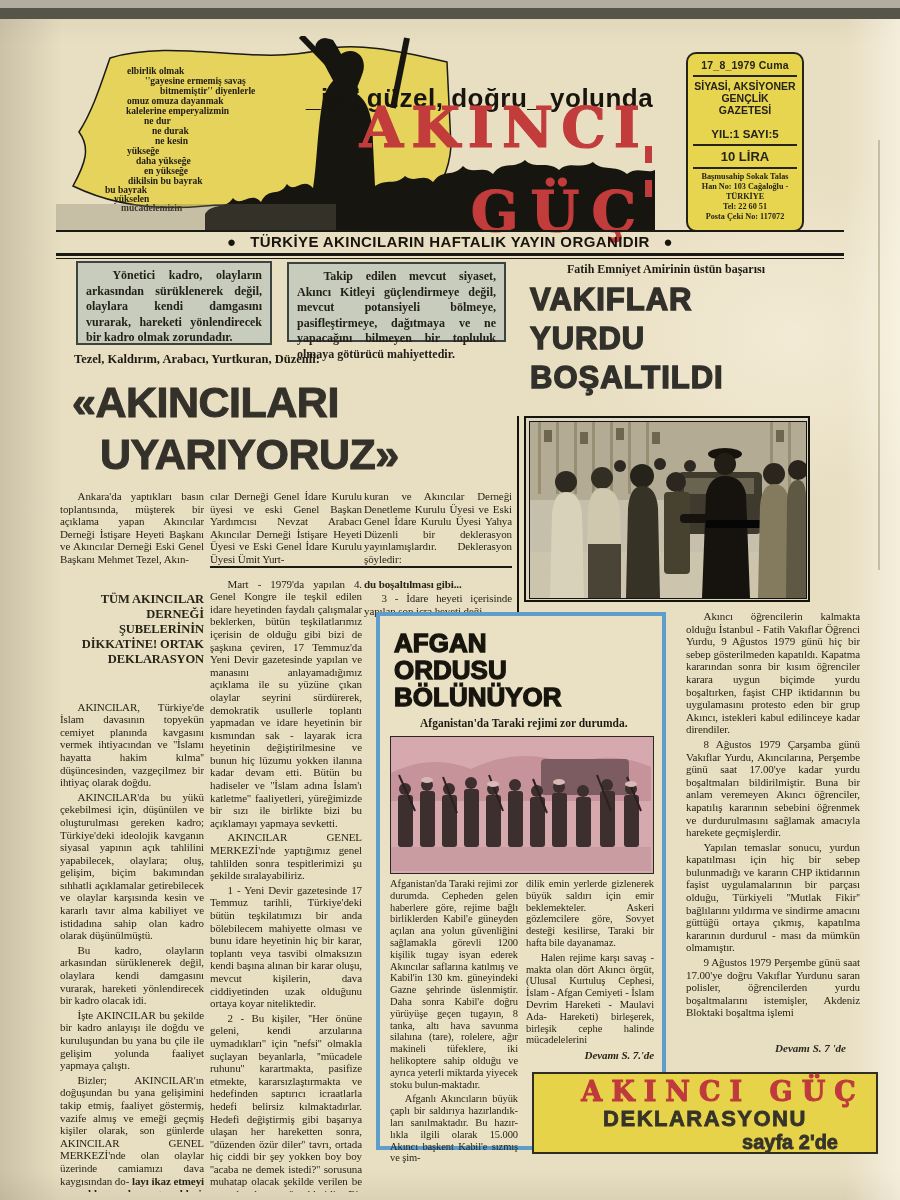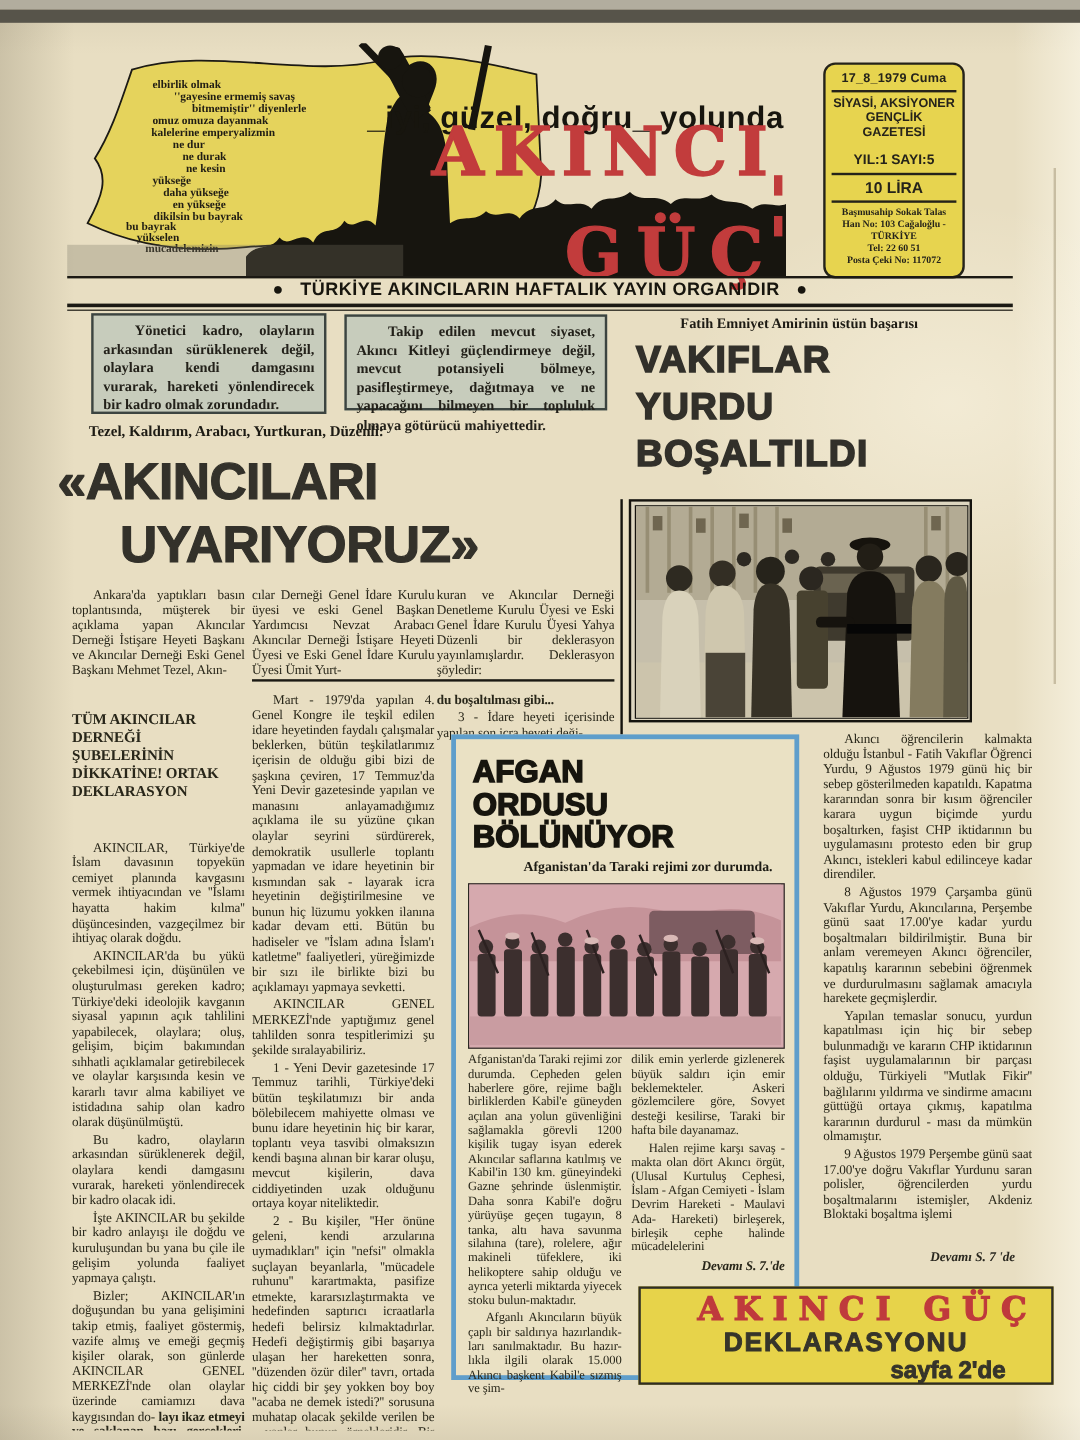--- a/index.html
+++ b/index.html
@@ -46,28 +46,28 @@
   .headline-main{font-size:43px;line-height:52px;letter-spacing:-.5px;white-space:nowrap;}
   .kicker{font:bold 12px/14px "Liberation Serif",serif;text-align:center;color:#1d1b14;}
   .headline-vak{font-size:31px;line-height:39px;letter-spacing:1px;white-space:nowrap;-webkit-text-stroke:1.4px currentColor;color:#32302a;}
 
   .photo-frame{border:2px solid #15130e;background:#ddd6c0;padding:3px;box-sizing:border-box;}
   .photo-frame svg{display:block;border:1px solid #15130e;}
 
   .col{font:11px/12.6px "Liberation Serif",serif;text-align:justify;color:#282619;letter-spacing:-.1px;overflow:hidden;}
   .col p{margin:0 0 2px;text-indent:1.6em;}
   .col p.noind{text-indent:0;}
-  .col .heading{font:bold 12.5px/15px "Liberation Serif",serif;text-align:left;text-indent:0;margin:26px 0 0;}
+  .col .heading{font:bold 12.5px/15px "Liberation Serif",serif;text-align:right;text-indent:0;margin:26px 0 0;}
   .mt-big{margin-top:34px !important;}
   .mt-rule{margin-top:12px !important;}
   .more{font:bold italic 11px/13px "Liberation Serif",serif;text-align:right;text-indent:0 !important;}
 
   .afganbox{left:376px;top:612px;width:290px;height:538px;border:4px solid #5f9ecb;background:#eae1c4;box-sizing:border-box;}
   .afgan-title{font-size:26px;line-height:27px;letter-spacing:0;-webkit-text-stroke:1.3px currentColor;color:#17150e;white-space:nowrap;}
-  .afgan-sub{font:bold 11.5px/13px "Liberation Serif",serif;text-align:center;color:#1d1b14;}
+  .afgan-sub{font:bold 11.5px/13px "Liberation Serif",serif;color:#1d1b14;}
   .afgan-col{font:10.5px/11.8px "Liberation Serif",serif;text-align:justify;color:#282619;letter-spacing:-.1px;}
   .afgan-col p{margin:0 0 3px;text-indent:1.4em;}
   .afgan-col p.noind{text-indent:0;}
 
   .vrule{background:#15130e;}
 
   .dekbox{left:532px;top:1072px;width:346px;height:82px;background:#e7d34a;border:2px solid #2f2d24;box-sizing:border-box;text-align:center;}
   .dek-title{font-family:"DejaVu Serif",serif;font-weight:bold;color:#bf3a3c;-webkit-text-stroke:1px #bf3a3c;
     font-size:27px;line-height:30px;letter-spacing:9px;margin-top:3px;padding-left:36px;}
   .dek-l2{font:bold 22px/24px "Liberation Sans",sans-serif;color:#36342a;-webkit-text-stroke:.8px #36342a;letter-spacing:1.5px;}
@@ -143,21 +143,21 @@
   <div class="abs rule-h" style="left:56px;top:258px;width:788px;height:1px"></div>
 
   <div class="abs qbox" style="left:76px;top:261px;width:196px;height:84px">
     <p>Yönetici kadro, olayların arkasından sürüklenerek değil, olaylara kendi damgasını vurarak, hareketi yönlendirecek bir kadro olmak zorundadır.</p>
   </div>
   <div class="abs qbox" style="left:287px;top:262px;width:219px;height:80px">
     <p>Takip edilen mevcut siyaset, Akıncı Kitleyi güçlendirmeye değil, mevcut potansiyeli bölmeye, pasifleştirmeye, dağıtmaya ve ne yapacağını bilmeyen bir topluluk olmaya götürücü mahiyettedir.</p>
   </div>
   <div class="abs byline" style="left:74px;top:352px">Tezel, Kaldırım, Arabacı, Yurtkuran, Düzenli:</div>
 
-  <div class="abs heavy headline-main" style="left:48px;top:376px">«AKINCILARI</div>
+  <div class="abs heavy headline-main" style="left:72px;top:376px">«AKINCILARI</div>
   <div class="abs heavy headline-main" style="left:100px;top:428px">UYARIYORUZ»</div>
 
   <div class="abs kicker" style="left:530px;top:262px;width:272px">Fatih Emniyet Amirinin üstün başarısı</div>
   <div class="abs heavy headline-vak" style="left:530px;top:280px">VAKIFLAR</div>
   <div class="abs heavy headline-vak" style="left:530px;top:319px">YURDU</div>
   <div class="abs heavy headline-vak" style="left:530px;top:358px">BOŞALTILDI</div>
 
   <div class="abs vrule" style="left:517px;top:416px;width:2px;height:214px"></div>
   <div class="abs photo-frame" style="left:524px;top:416px;width:286px;height:186px">
     <svg width="276" height="176" viewBox="0 0 276 176">

